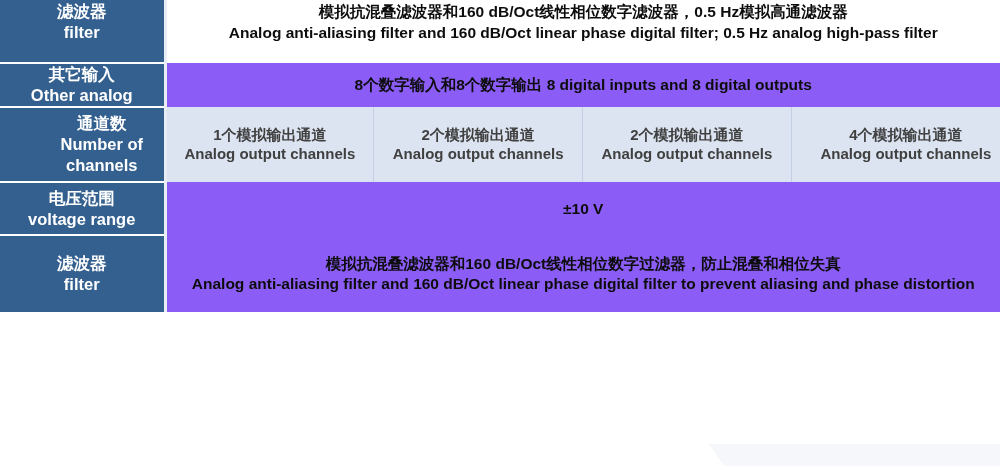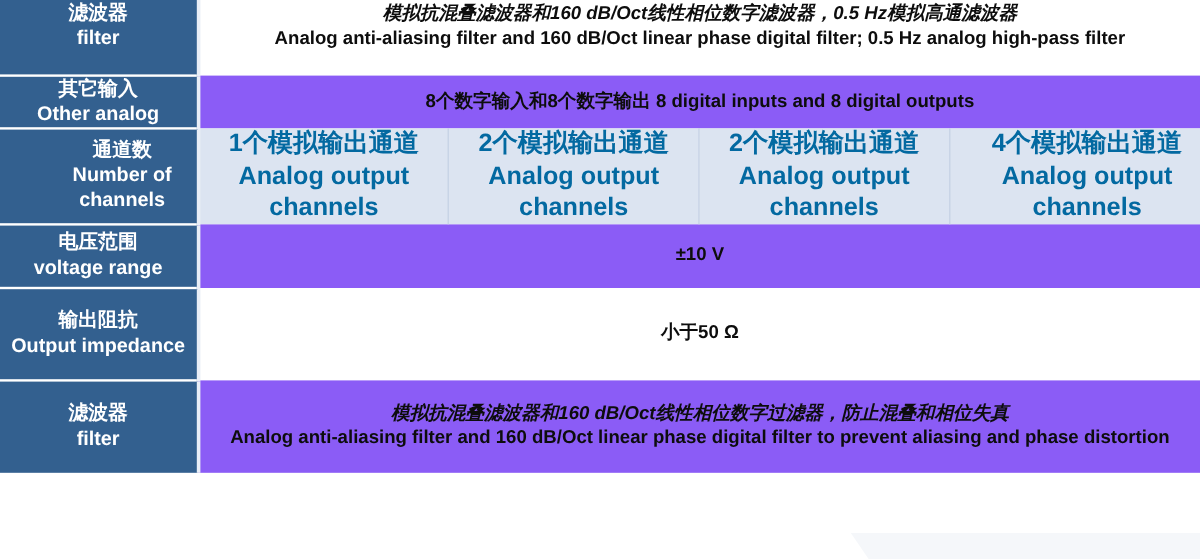--- a/index.html
+++ b/index.html
@@ -55,29 +55,29 @@
   .hdr-cell .cn { display: block; }
   .hdr-cell .en { display: block; }
   .val-cell {
     font-weight: bold;
     font-size: 15.5px;
     line-height: 1.3;
     color: #0d0d0d;
     text-align: center;
     padding: 6px 10px;
   }
-  .val-cell .cn { display: block; font-style: italic; }
+  .val-cell .cn { display: block; }
   .val-cell .en { display: block; }
   .row-white td.val-cell { background: #ffffff; }
   .row-blue  td.val-cell { background: #8b5cf6; }
   .chan-cell {
     font-weight: bold;
-    font-size: 21px;
+    font-size: 15px;
     line-height: 1.26;
-    color: #0369a1;
+    color: #404040;
     text-align: center;
     background: #DCE4F1;
     padding: 7px 6px;
     border-right: 1px solid #c3cfe3;
   }
   .chan-cell:last-child { border-right: none; }
   .chan-cell .cn { display: block; }
   .chan-cell .en { display: block; }
   .single-line { }
 </style>
@@ -139,29 +139,20 @@
       <tr class="row-blue">
         <td class="hdr-cell" style="height:53px;">
           <span class="cn">电压范围</span>
           <span class="en">voltage range</span>
         </td>
         <td class="val-cell" colspan="4">
           <span class="single-line">±10 V</span>
         </td>
       </tr>
 
-      <tr class="row-white">
-        <td class="hdr-cell" style="height:77px;">
-          <span class="cn">输出阻抗</span>
-          <span class="en">Output impedance</span>
-        </td>
-        <td class="val-cell" colspan="4">
-          <span class="single-line">小于50 Ω</span>
-        </td>
-      </tr>
 
       <tr class="row-blue">
         <td class="hdr-cell" style="height:77px; border-bottom:none;">
           <span class="cn">滤波器</span>
           <span class="en">filter</span>
         </td>
         <td class="val-cell" colspan="4">
           <span class="cn">模拟抗混叠滤波器和160 dB/Oct线性相位数字过滤器，防止混叠和相位失真</span>
           <span class="en">Analog anti-aliasing filter and 160 dB/Oct linear phase digital filter to prevent aliasing and phase distortion</span>
         </td>

